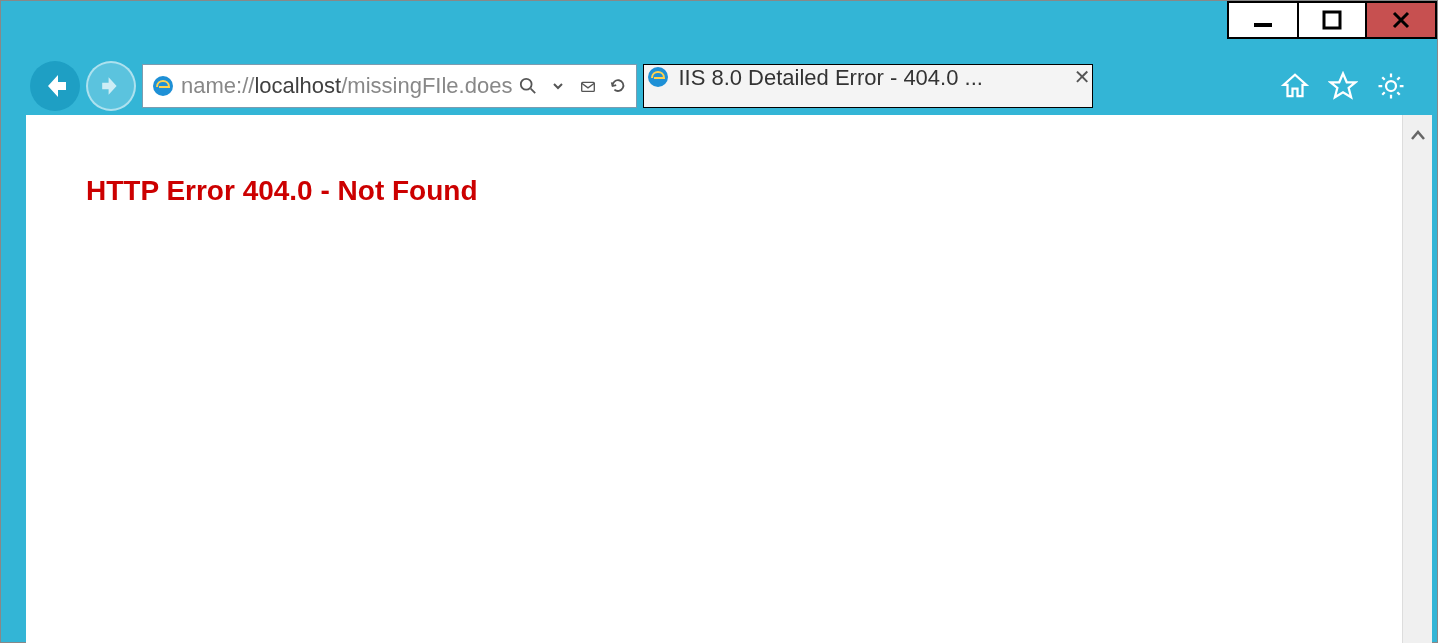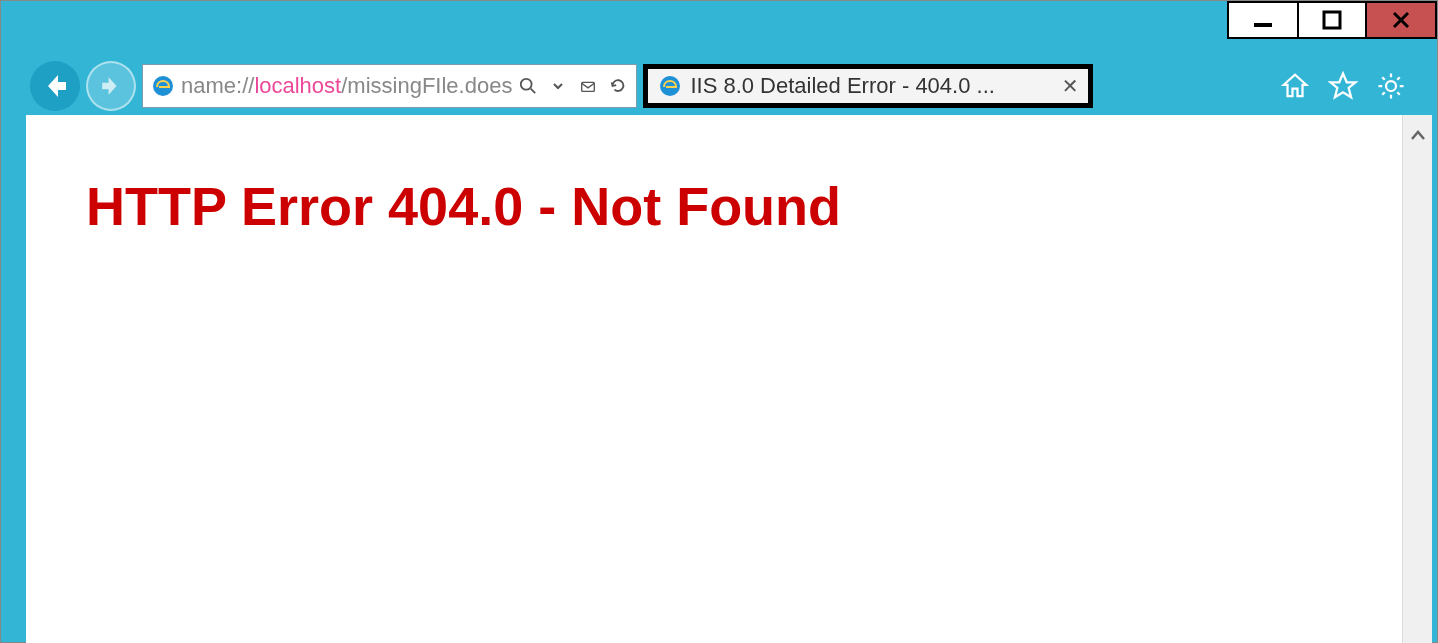--- a/index.html
+++ b/index.html
@@ -82,37 +82,37 @@
       height: 24px;
       flex-shrink: 0;
     }
     .url-text {
       flex: 1;
       font-size: 22px;
       color: #888;
       white-space: nowrap;
       overflow: hidden;
     }
-    .url-text .host { color: #ec4899; }
+    .url-text .host { color: #404040; }
     .addr-icons {
       display: flex;
       align-items: center;
       gap: 10px;
       color: #555;
       font-size: 20px;
     }
     .addr-icon { width:20px; height:20px; display:flex; align-items:center; justify-content:center;}
     .tab {
       flex: 0 0 450px;
       height: 44px;
       background: #f4f4f4;
-      border: 5px solid #000000;
-      display: flex;
-      align-items: center;
-      padding: 0 10px;
+      border: 1px solid #000000;
+      display: flex;
+      align-items: flex-start;
+      padding: 0 2px;
       gap: 8px;
     }
     .tab-title {
       flex: 1;
       font-size: 22px;
       color: #333;
       white-space: nowrap;
       overflow: hidden;
     }
     .tab-close {
@@ -156,21 +156,21 @@
       align-items: center;
       padding-top: 8px;
       border-left: 1px solid #ddd;
     }
     .scroll-arrow {
       font-size: 24px;
       color: #666;
     }
     h1.err {
       color: #cc0000;
-      font-size: 54px;
+      font-size: 28px;
       font-weight: bold;
       margin-bottom: 28px;
     }
     h2.sub {
       color: #111;
       font-size: 34px;
       font-weight: bold;
       line-height: 1.25;
       margin-bottom: 70px;
     }

